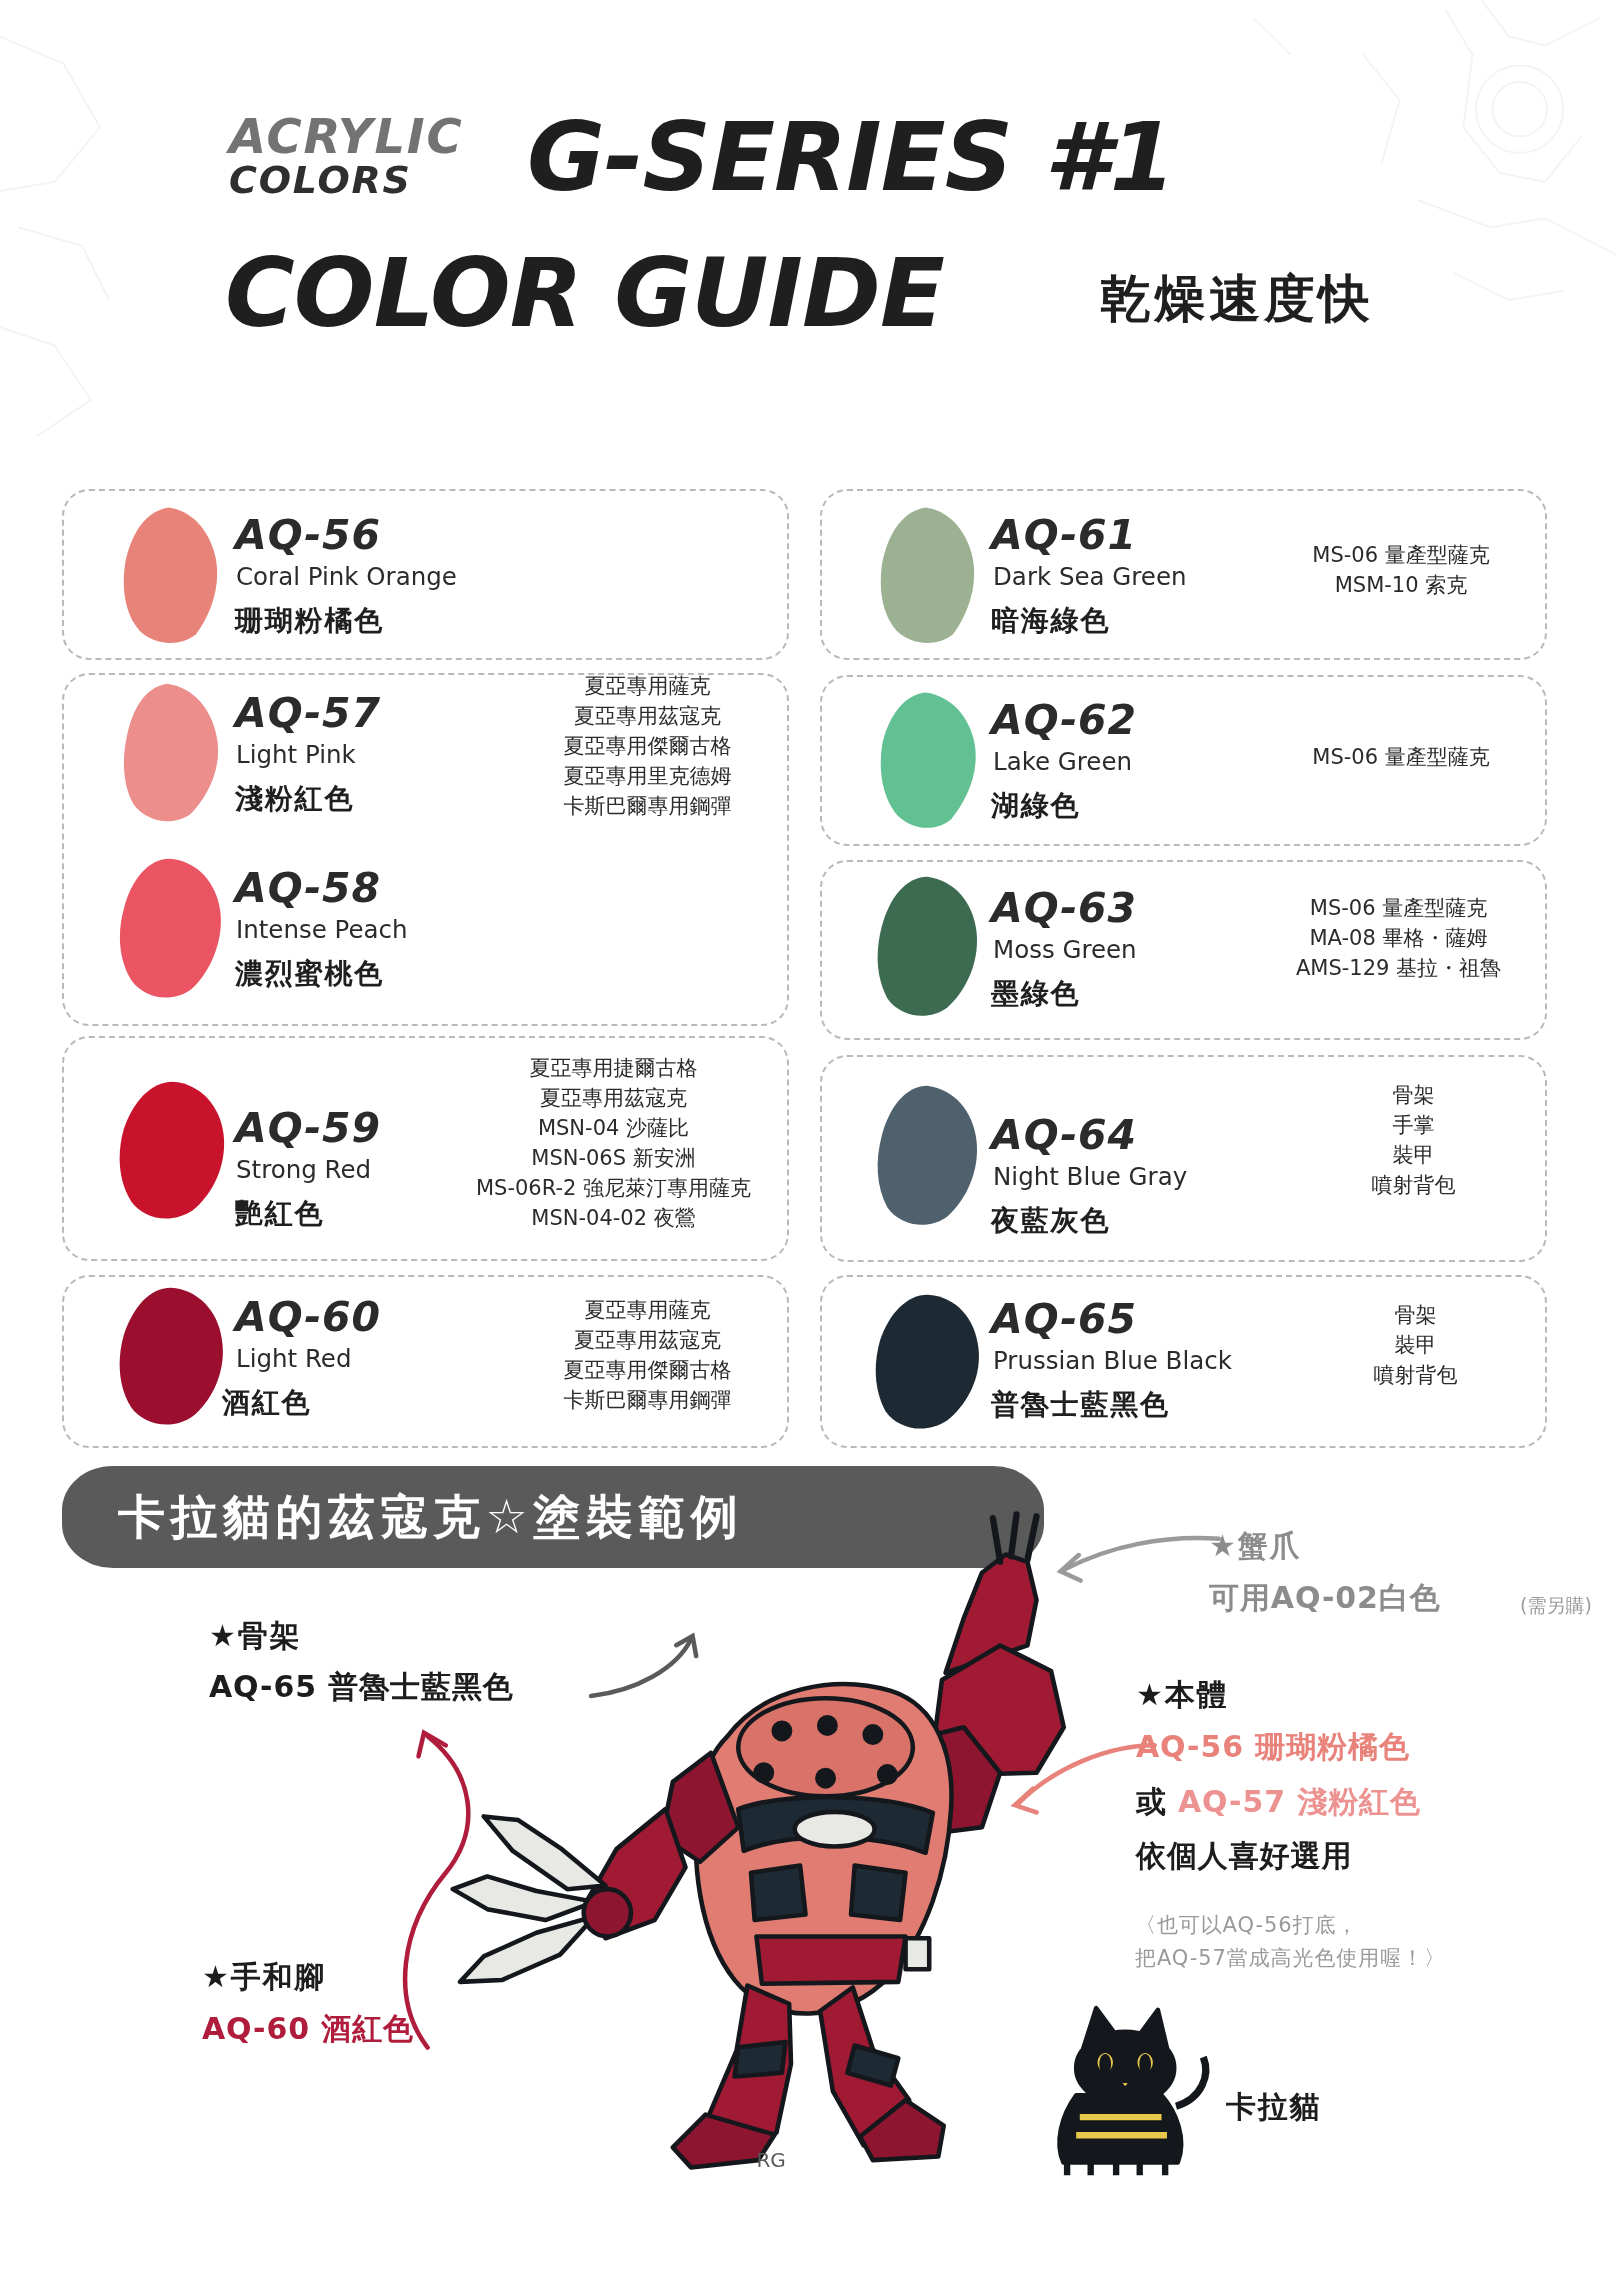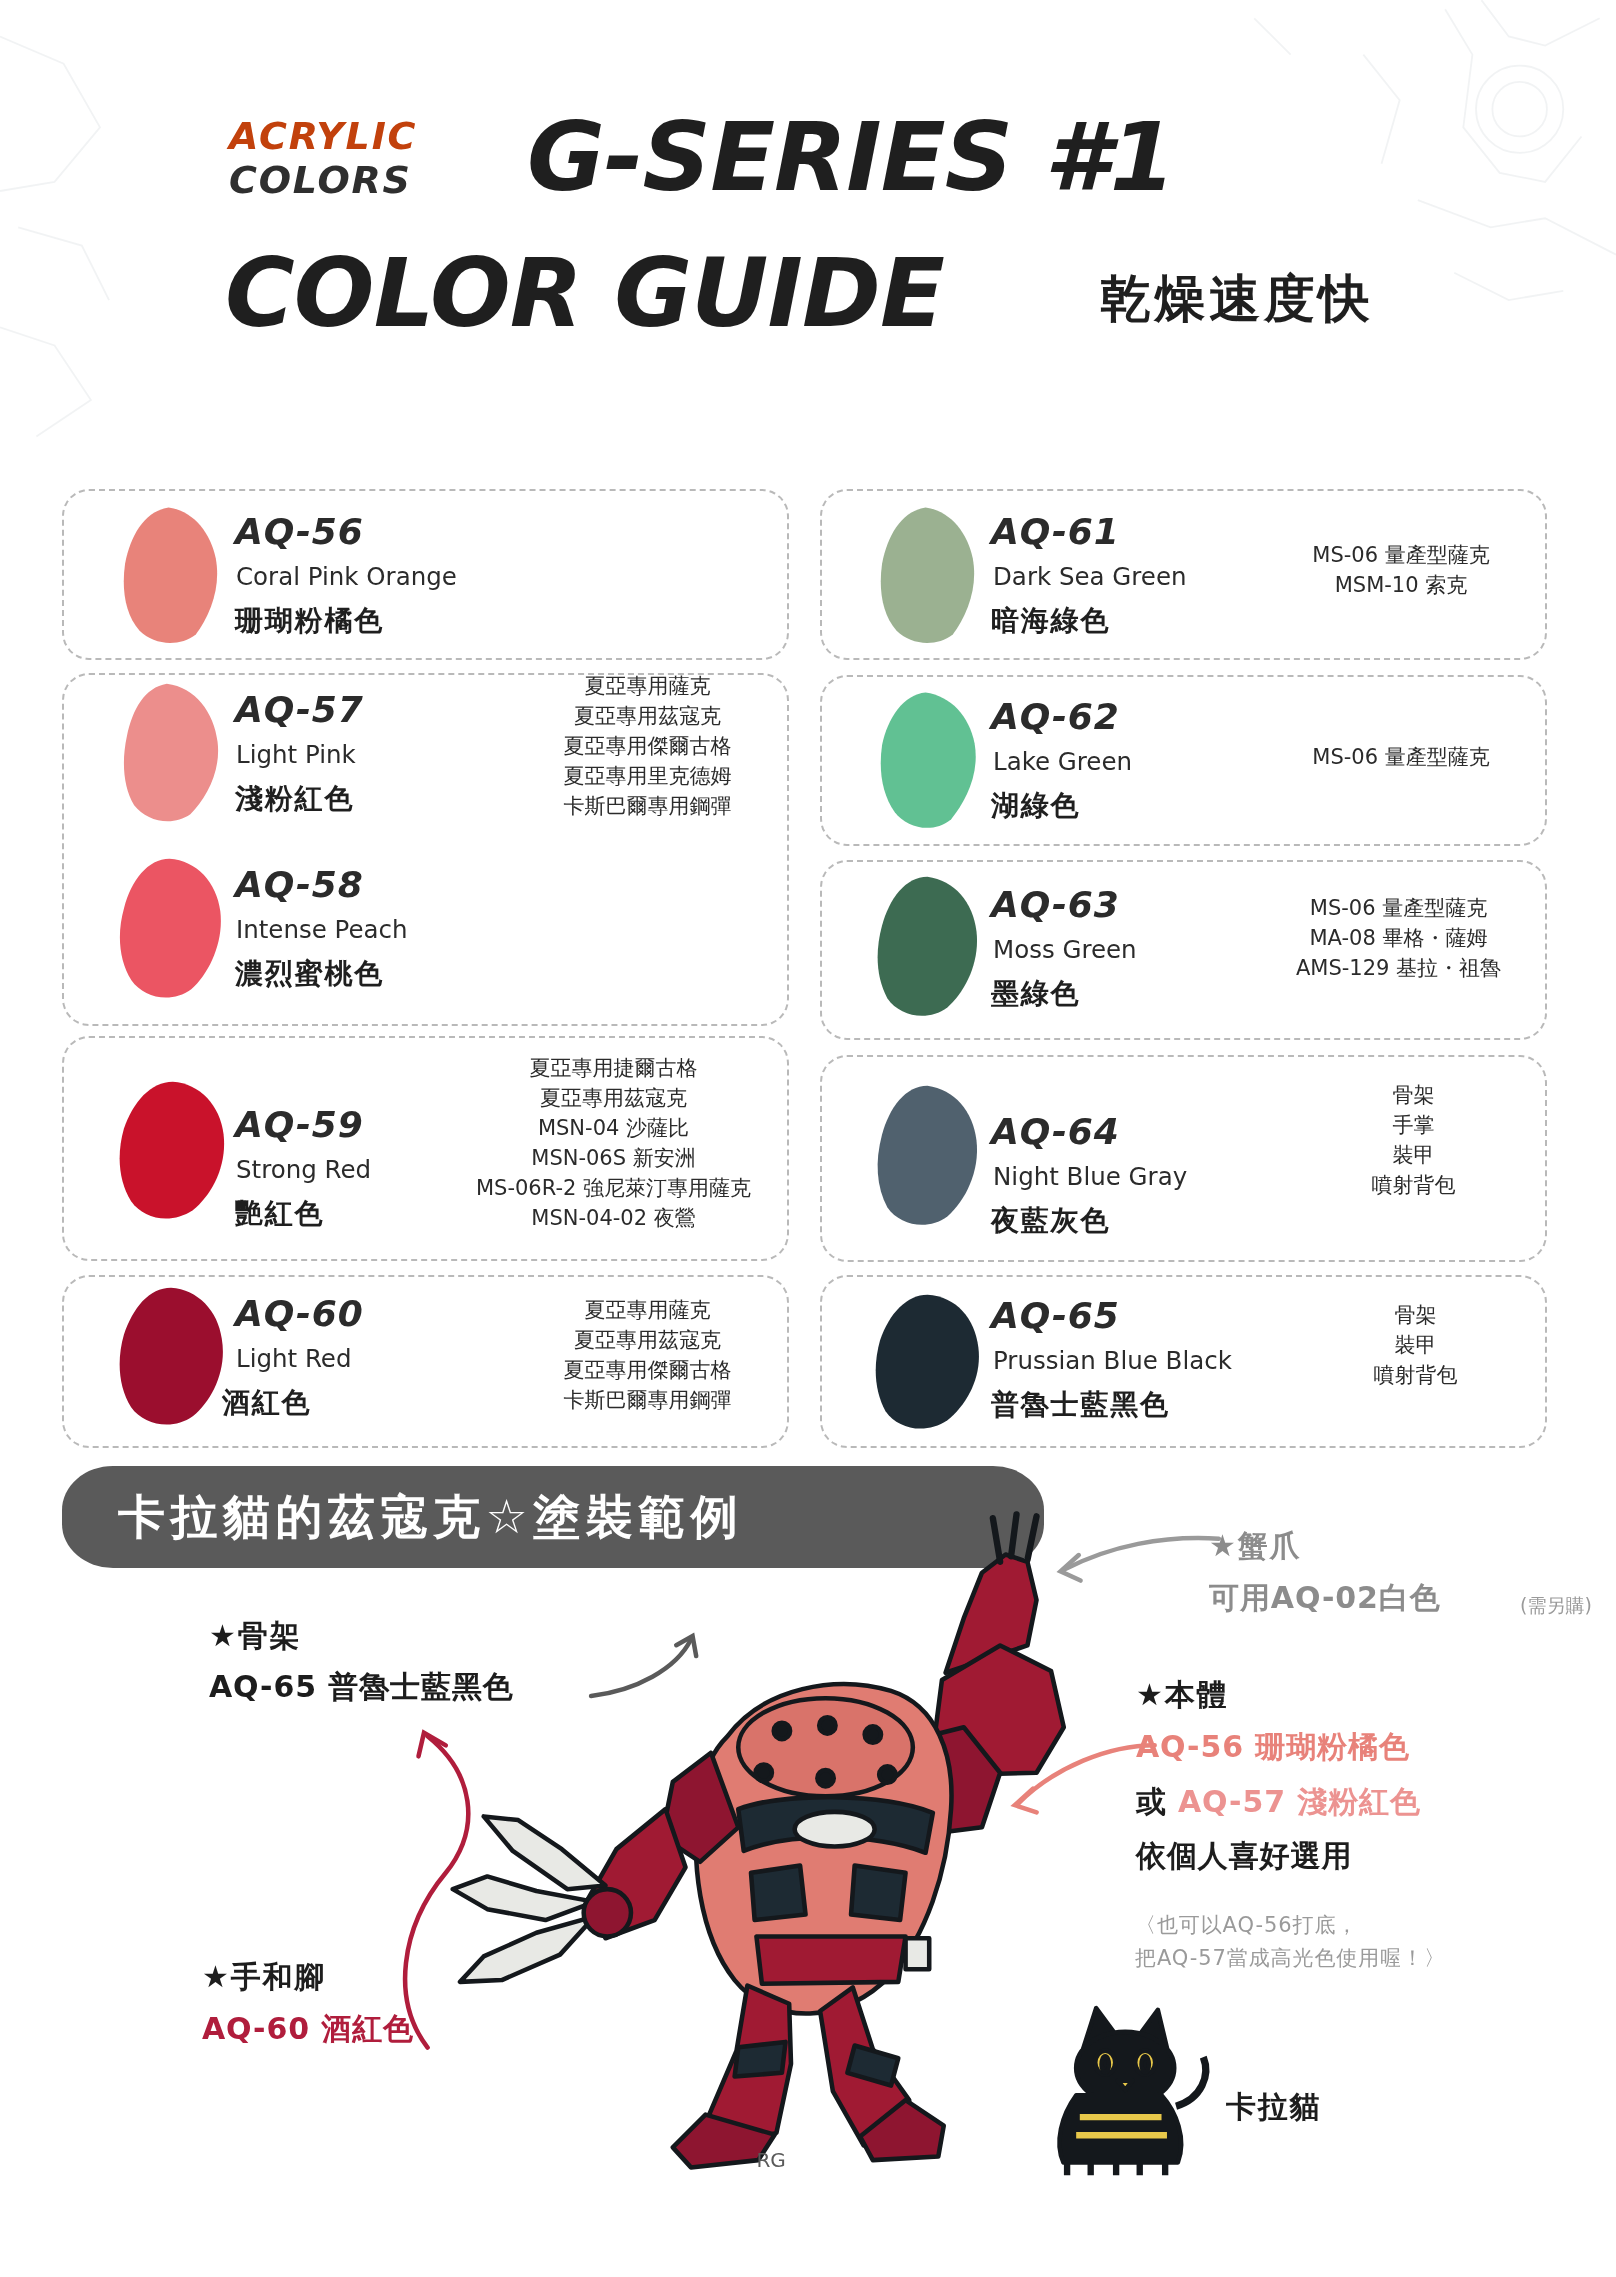--- a/index.html
+++ b/index.html
@@ -37,23 +37,23 @@
     font-size: 27px;
     letter-spacing: 2.7px;
     color: #3b3b3b;
   }
   .acrylic-line1 {
     position: absolute;
     left: 229px; top: 116px;
     font-family: "DejaVu Sans", sans-serif;
     font-weight: bold;
     font-style: italic;
-    font-size: 38px;
+    font-size: 48px;
     letter-spacing: 1.8px;
-    color: #c2410c;
+    color: #737373;
     line-height: 40px;
   }
   .acrylic-line2 {
     position: absolute;
     left: 229px; top: 160px;
     font-family: "DejaVu Sans", sans-serif;
     font-weight: bold;
     font-style: italic;
     font-size: 38px;
     letter-spacing: 1.8px;
@@ -109,21 +109,21 @@
     background: rgba(255,255,255,0.55);
   }
   .swatch {
     position: absolute;
   }
   .code {
     position: absolute;
     font-family: "DejaVu Sans", sans-serif;
     font-weight: bold;
     font-style: italic;
-    font-size: 36px;
+    font-size: 41px;
     letter-spacing: 0.9px;
     color: #2b2b2b;
     white-space: nowrap;
   }
   .ename {
     position: absolute;
     font-family: "DejaVu Sans", sans-serif;
     font-size: 24.5px;
     color: #2b2b2b;
     white-space: nowrap;

